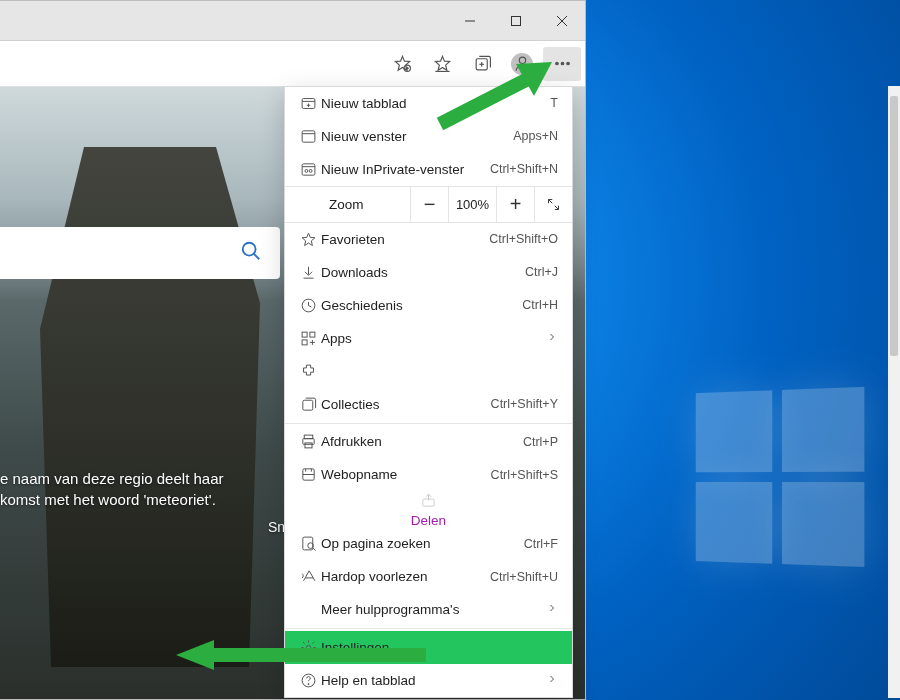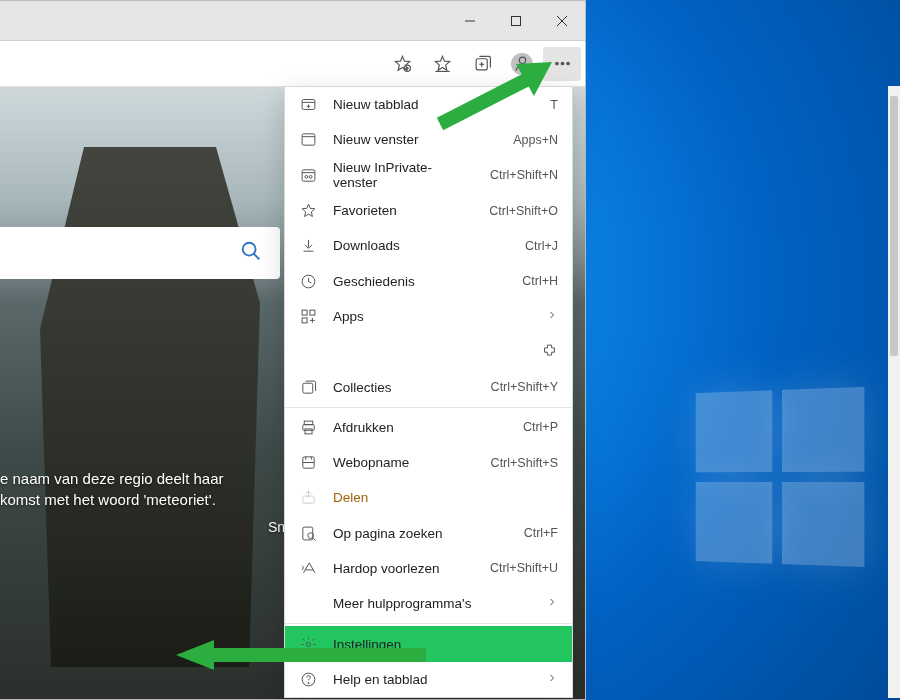--- a/index.html
+++ b/index.html
@@ -84,28 +84,27 @@
   }
 
   
   .menu {
     position: absolute; left: 284px; top: 86px; width: 289px; height: 612px;
     background: #fff; border: 1px solid #d8d8d8; box-shadow: 0 8px 24px rgba(0,0,0,0.18);
     z-index: 20; font-size: 13.5px; color: #222;
     display:flex; flex-direction:column;
   }
   .menu .item {
-    height: 36px; display: flex; align-items: center; padding: 0 14px; gap: 16px;
+    height: 36px; display: flex; align-items: center; padding: 0 14px; gap: 4px;
     cursor: pointer;
-    justify-content: flex-end;
   }
   .menu .item.highlighted { background: #22c55e; }
   .menu .item .ico { width: 18px; height: 18px; display:flex; align-items:center; justify-content:center; flex-shrink:0; }
   .menu .item .ico svg { width: 17px; height: 17px; stroke: #555; stroke-width: 1.4; fill: none; }
-  .menu .item.disabled { color: #a16207; }
+  .menu .item.disabled { color: #a21caf; flex-direction: column; }
   .menu .item.disabled .ico svg { stroke: #ccc; }
   .menu .item .lbl { flex: 1; }
   .menu .item .shortcut { color: #555; font-size: 12.5px; }
   .menu .item .chev { color: #555; }
   .menu .sep { height: 1px; background: #e4e4e4; margin: 2px 0; }
 
   .menu .zoomrow {
     height: 40px; display:flex; align-items:center; padding-left: 44px;
     border-top: 1px solid #e4e4e4; border-bottom: 1px solid #e4e4e4;
   }
@@ -251,20 +250,33 @@
           <rect x="3" y="4" width="18" height="16" rx="2"></rect>
           <line x1="3" y1="8" x2="21" y2="8"></line>
           <circle cx="9" cy="14" r="2"></circle>
           <circle cx="15" cy="14" r="2"></circle>
         </svg>
       </span>
     <span class="lbl">Nieuw InPrivate-venster</span>
     <span class="shortcut">Ctrl+Shift+N</span>
   </div>
 
+  <div class="zoomrow">
+    <span class="zlbl">Zoom</span>
+    <div class="zbtn">−</div>
+    <div class="zval">100%</div>
+    <div class="zbtn">+</div>
+    <div class="zbtn">
+      <svg viewBox="0 0 24 24">
+          <path d="M4 10V4h6M20 14v6h-6"></path>
+          <line x1="4" y1="4" x2="10" y2="10"></line>
+          <line x1="20" y1="20" x2="14" y2="14"></line>
+        </svg>
+    </div>
+  </div>
 
   <div class="item">
     <span class="ico">
         <svg viewBox="0 0 24 24">
           <polygon points="12,3 14.5,9 21,9.5 16,14 17.5,20.5 12,17 6.5,20.5 8,14 3,9.5 9.5,9"></polygon>
         </svg>
       </span>
     <span class="lbl">Favorieten</span>
     <span class="shortcut">Ctrl+Shift+O</span>
   </div>

